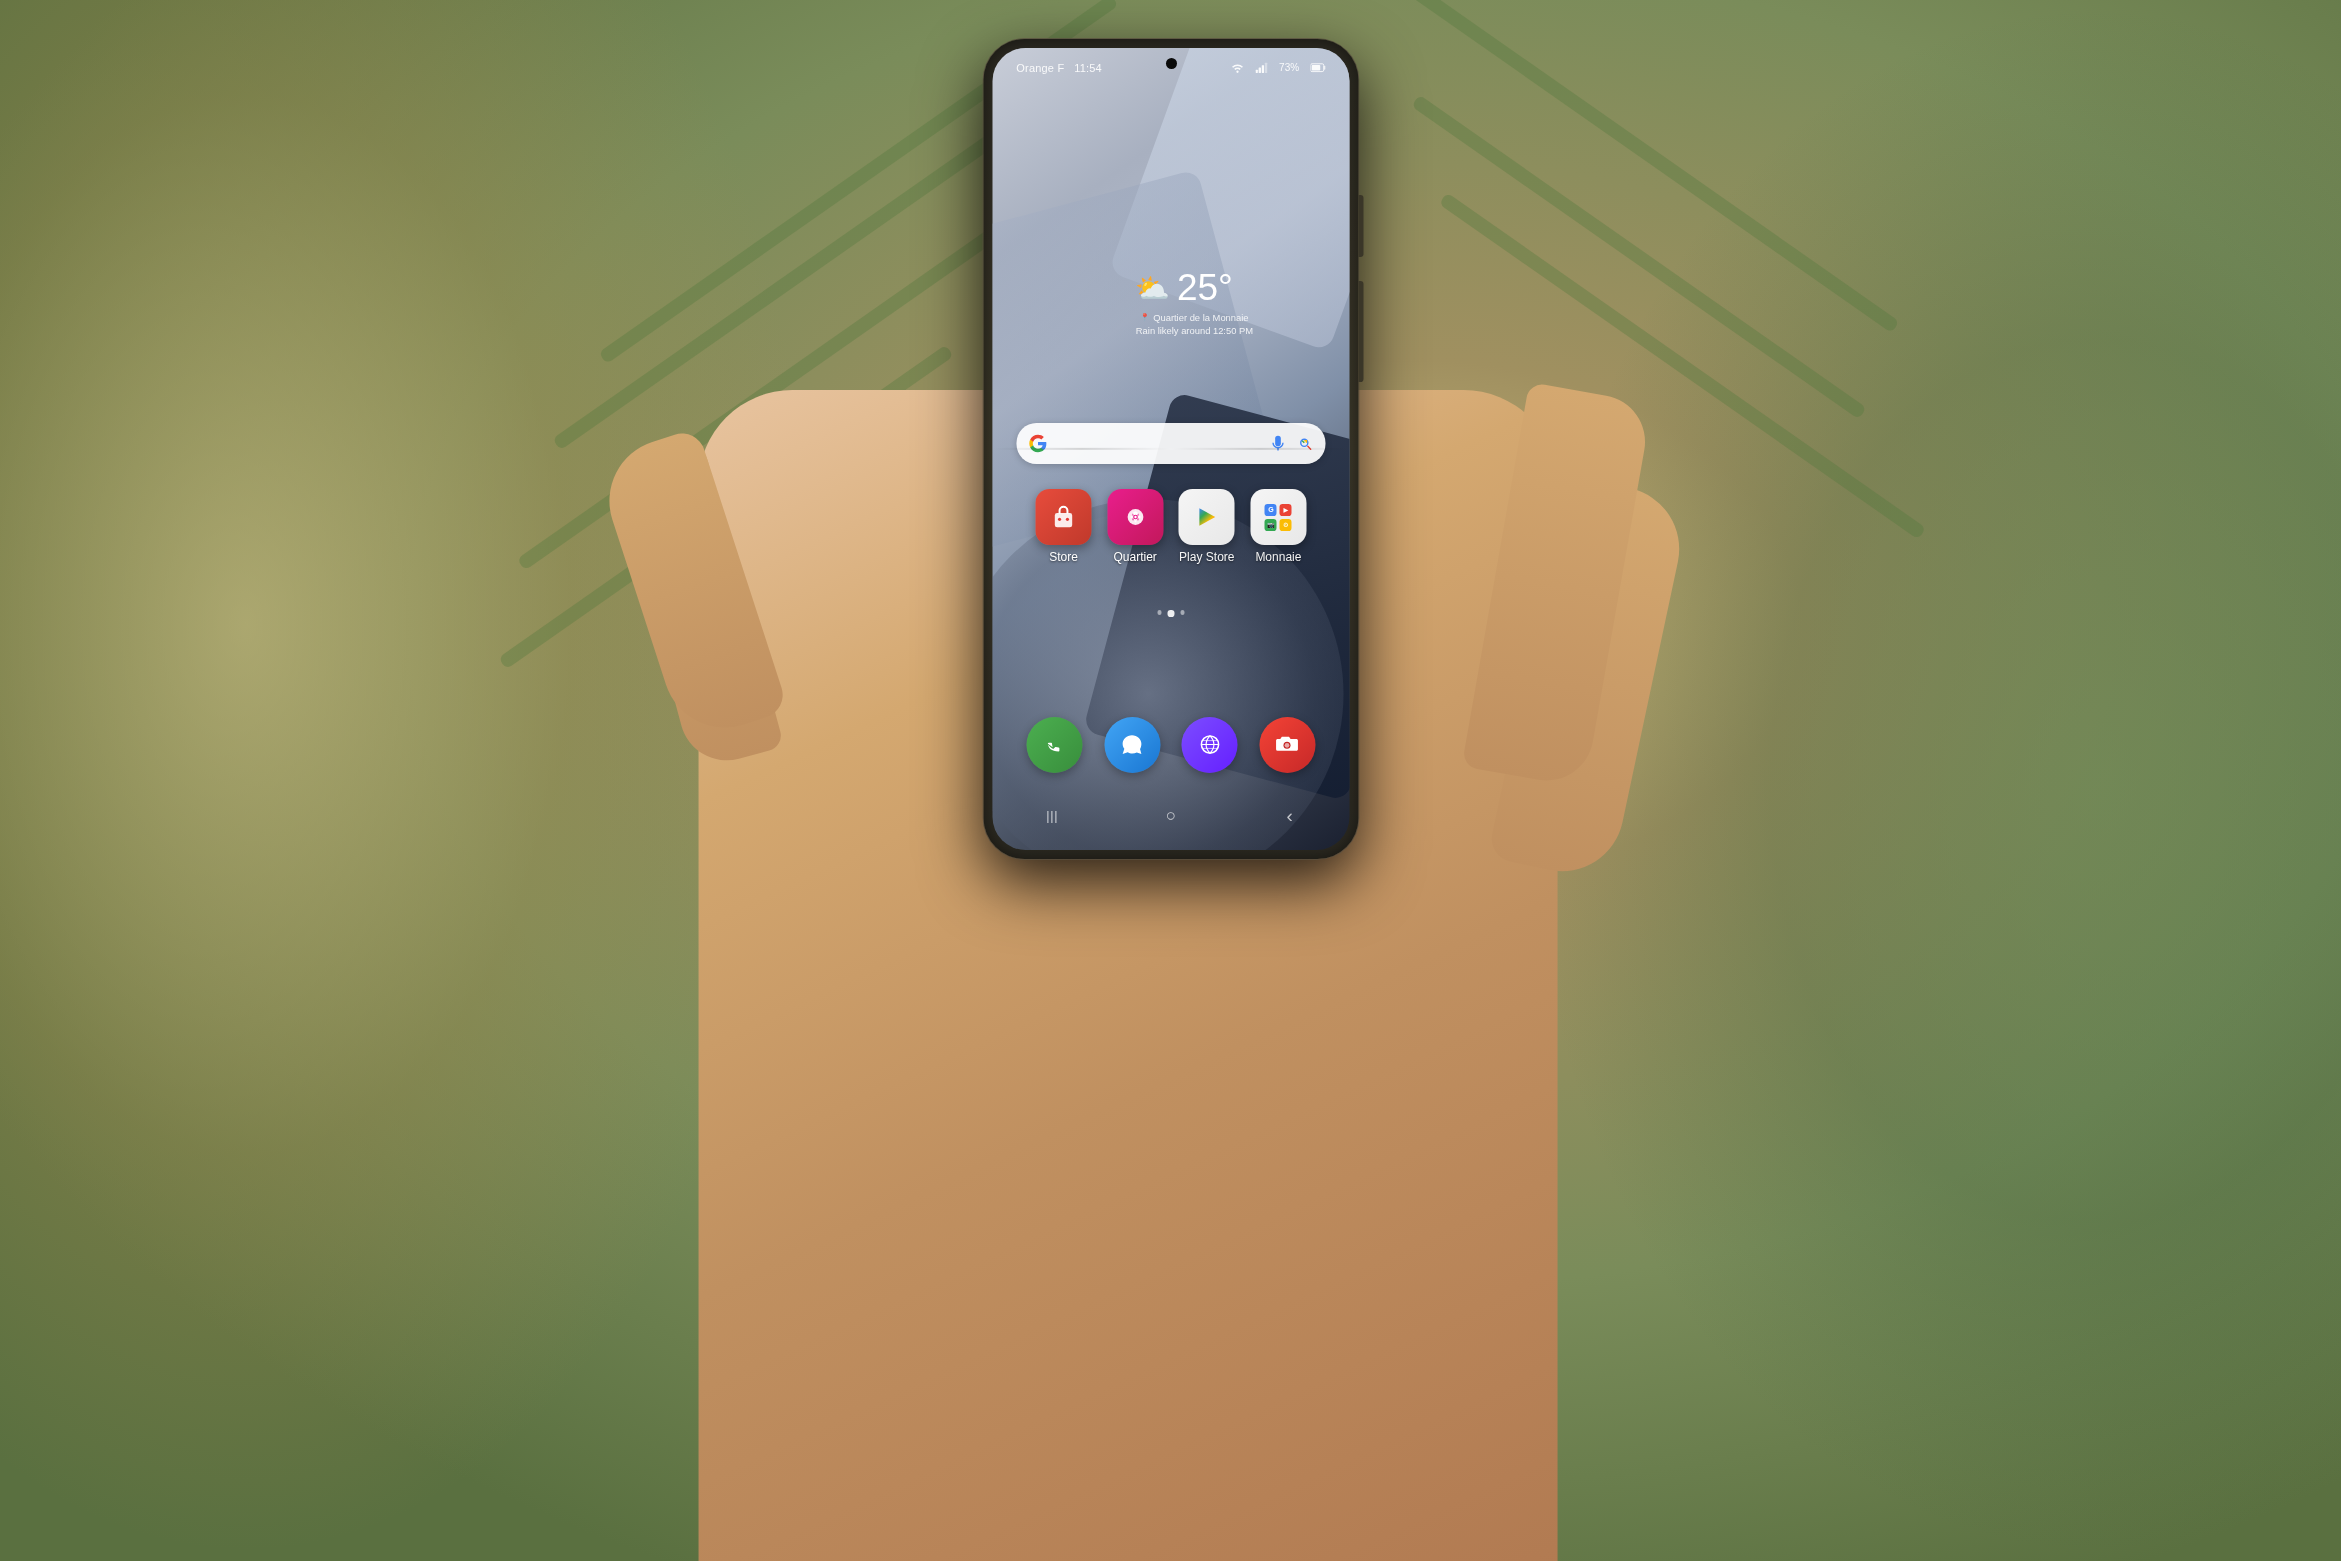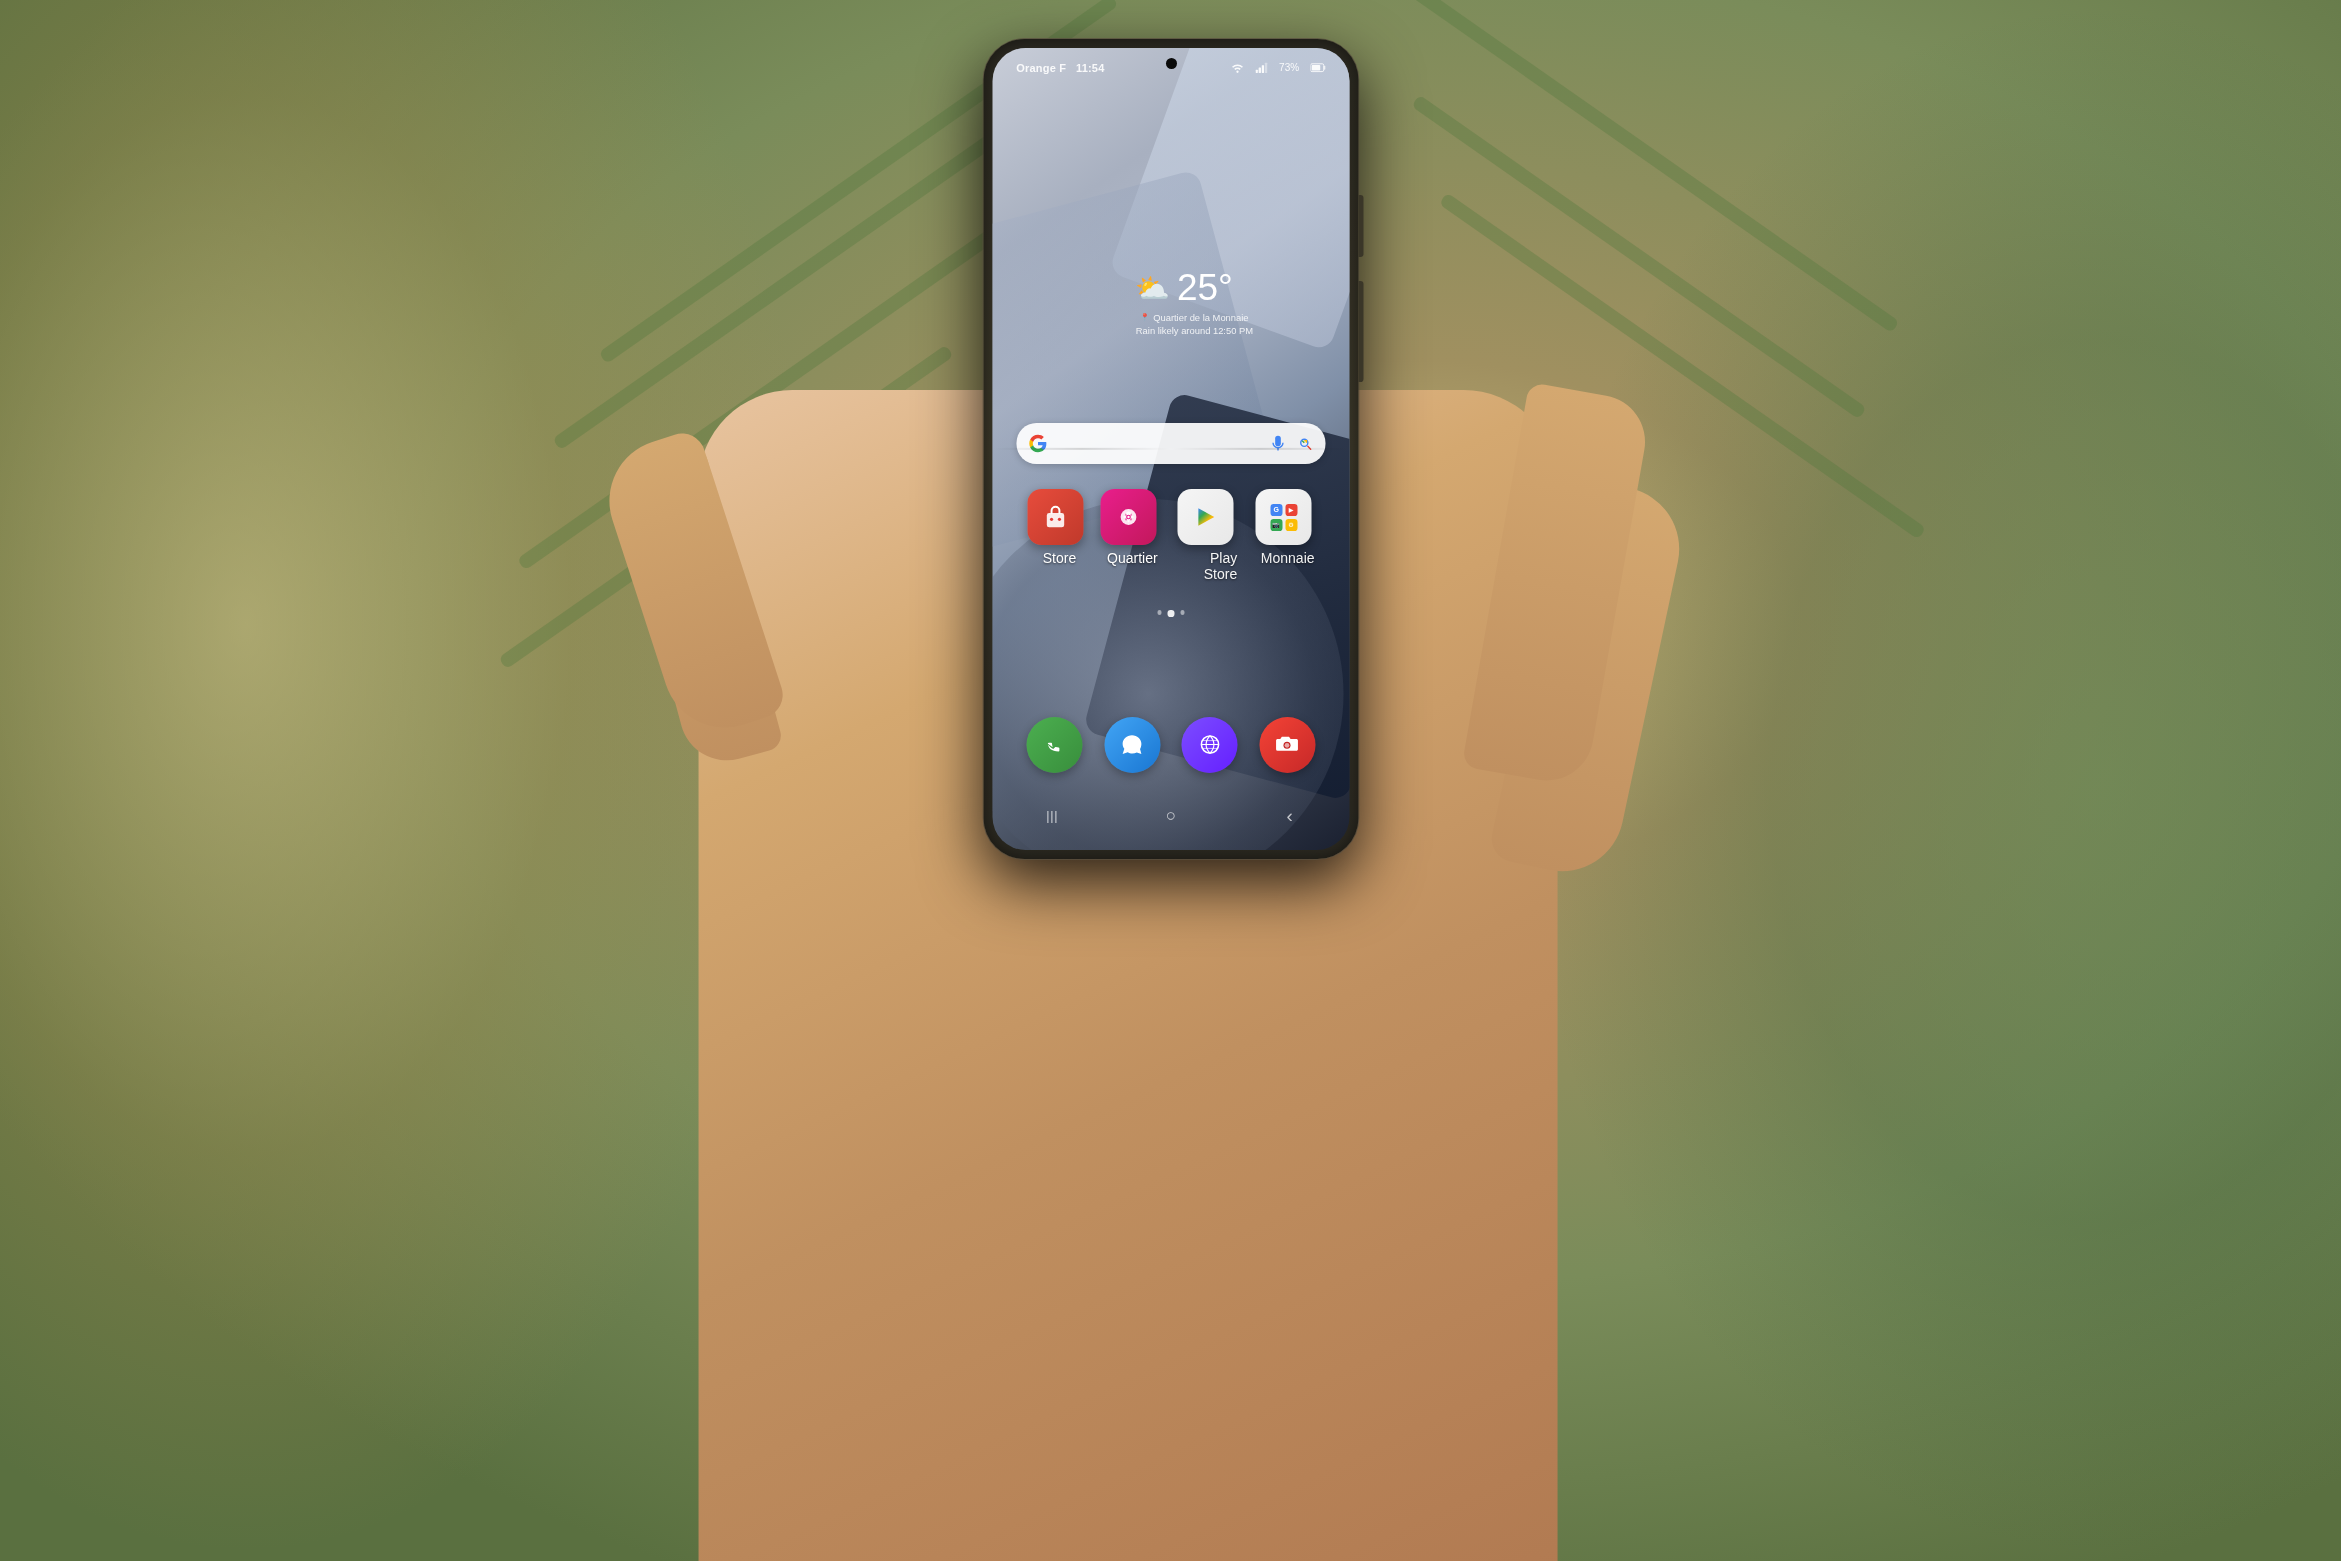--- a/index.html
+++ b/index.html
@@ -162,21 +162,21 @@
       display: flex;
       align-items: center;
       justify-content: space-between;
       padding: 0 23.4px;
       z-index: 30;
     }
 
     .status-left {
       font-size: 11px;
       color: rgba(255,255,255,0.9);
-      font-weight: 700;
+      font-weight: 400;
       letter-spacing: 0.2px;
     }
 
     .status-right {
       display: flex;
       align-items: center;
       gap: 11px;
       font-size: 10px;
       color: rgba(255,255,255,0.9);
     }
@@ -277,26 +277,25 @@
       height: 56px;
       border-radius: 14px;
       display: flex;
       align-items: center;
       justify-content: center;
       font-size: 25px;
       box-shadow: 0 3.1px 9.4px rgba(0,0,0,0.3);
     }
 
     .app-label {
-      font-size: 14px;
+      font-size: 12px;
       color: white;
       text-shadow: 0 0.8px 2.3px rgba(0,0,0,0.6);
       text-align: right;
       max-width: 56px;
-      margin-left: 8px;
     }
 
     
     .icon-store { background: linear-gradient(135deg, #e74c3c, #c0392b); }
     .icon-gallery { background: linear-gradient(135deg, #e91e8c, #c2185b); }
 
     
     .page-indicators {
       position: absolute;
       top: 562px;

